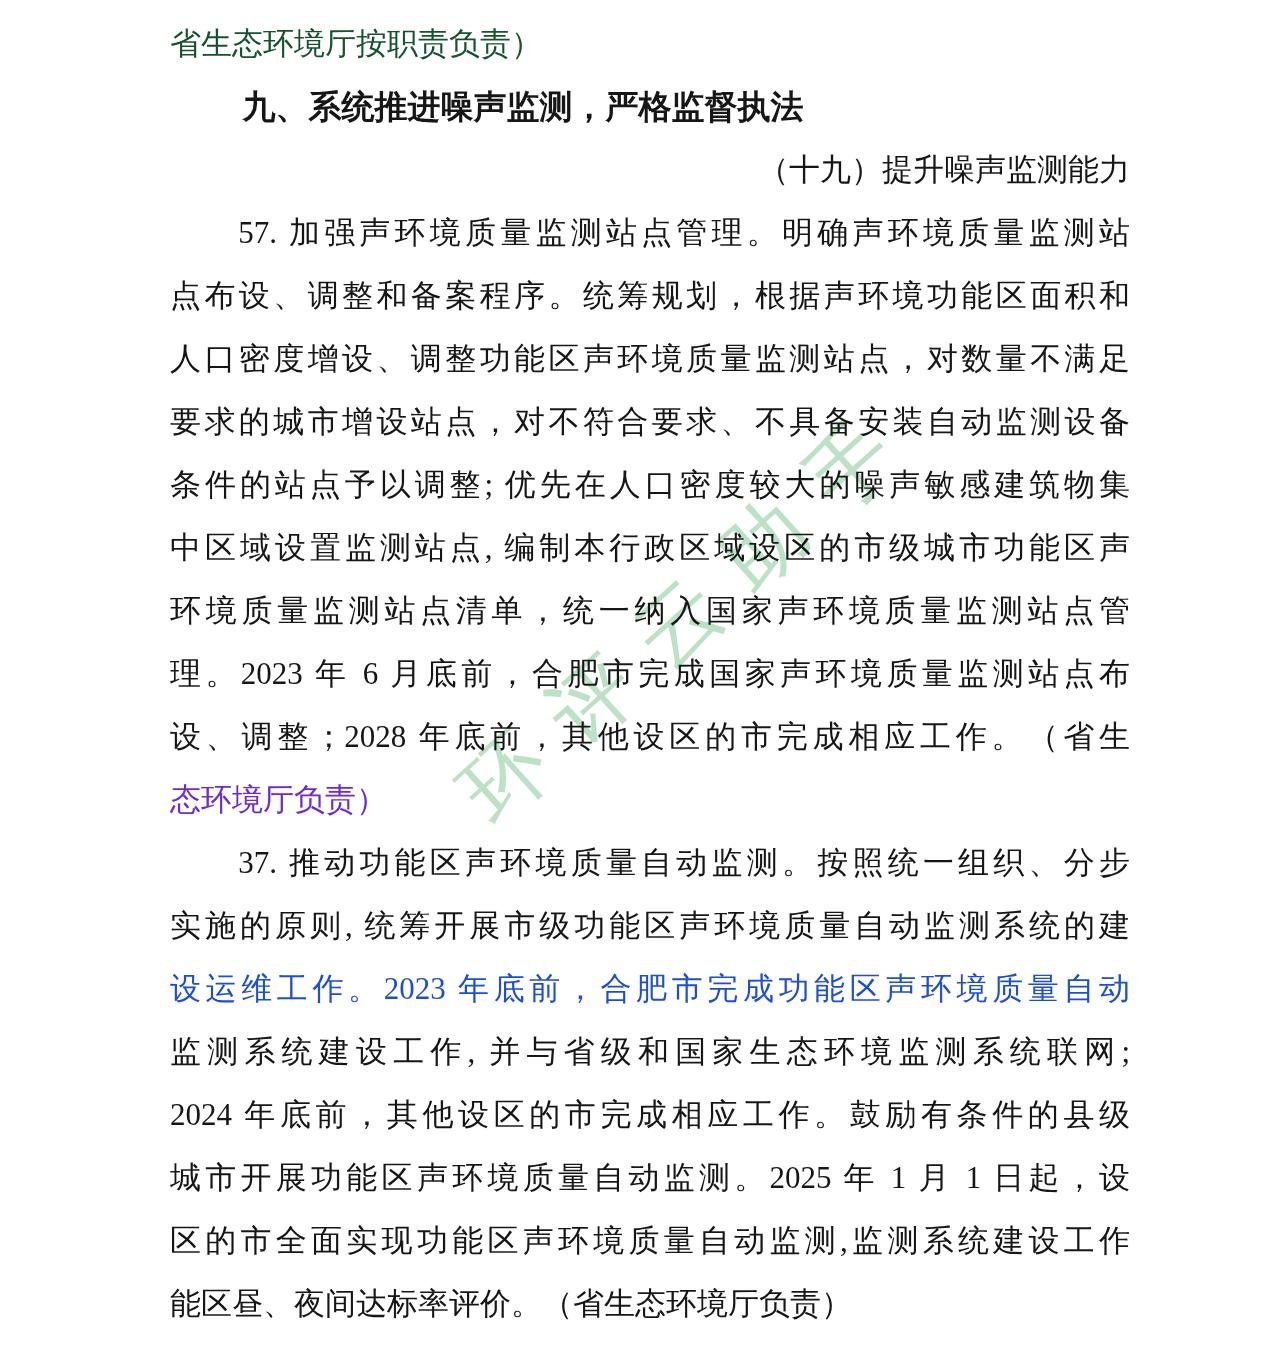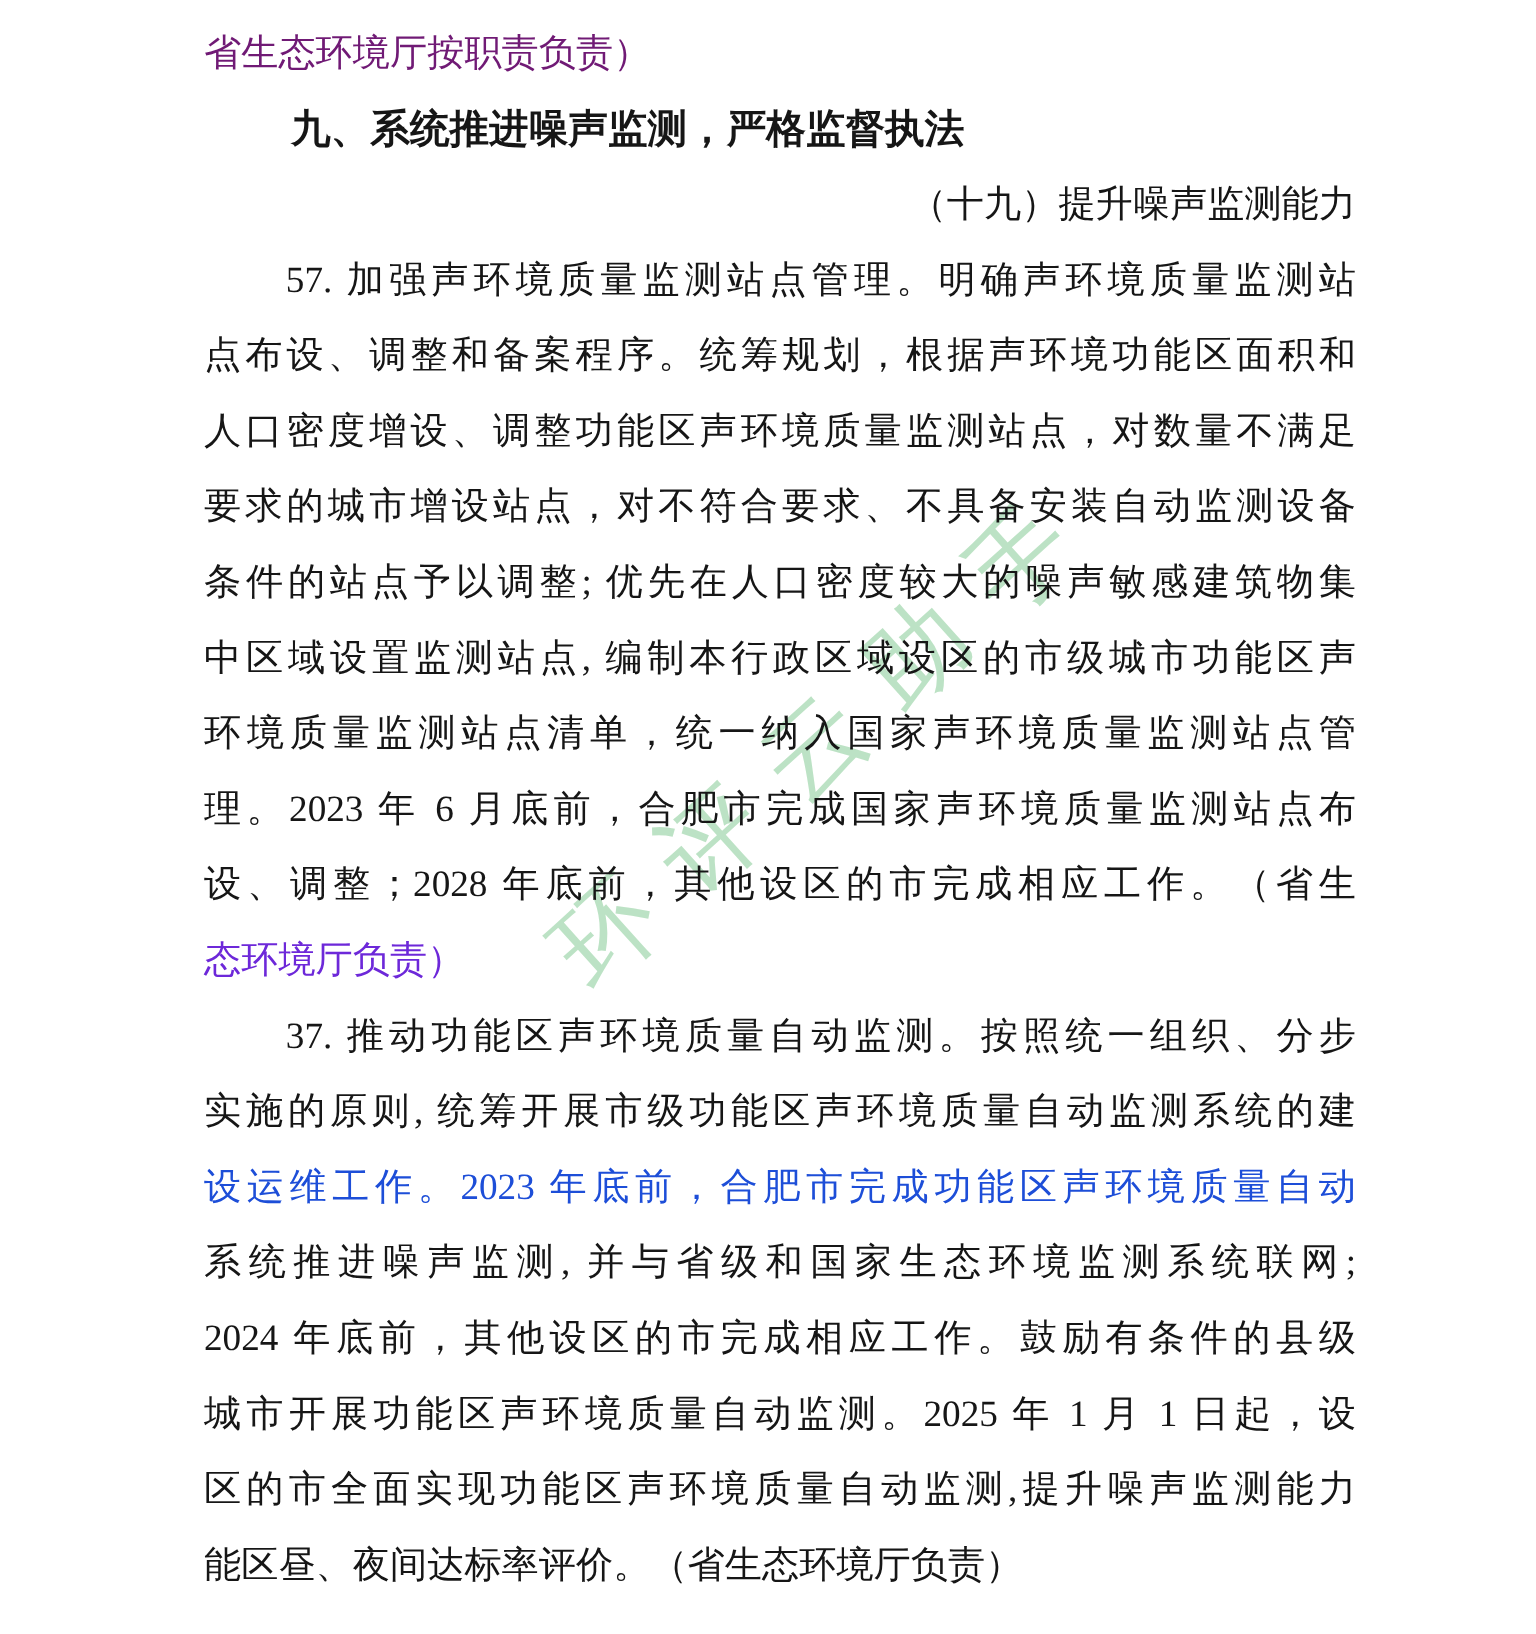--- a/index.html
+++ b/index.html
@@ -66,35 +66,35 @@
     font-size: 31px;
     text-align: right;
   }
 </style>
 </head>
 <body>
 
 <div class="page">
   <div class="watermark" style="color: rgb(124, 199, 140); opacity: 0.5;">环评云助手</div>
   <div class="content">
-      <div class="line body" style="color: #701a75;">省生态环境厅按职责负责）</div>
+      <div class="line body" style="color: #14532d;">省生态环境厅按职责负责）</div>
       <div class="line heading indent" style="color: rgb(22, 22, 22);">九、系统推进噪声监测，严格监督执法</div>
       <div class="line subheading indent" style="color: rgb(22, 22, 22);">（十九）提升噪声监测能力</div>
       <div class="line body indent justify" style="color: rgb(22, 22, 22);">57. 加强声环境质量监测站点管理。明确声环境质量监测站</div>
       <div class="line body justify" style="color: rgb(22, 22, 22);">点布设、调整和备案程序。统筹规划，根据声环境功能区面积和</div>
       <div class="line body justify" style="color: rgb(22, 22, 22);">人口密度增设、调整功能区声环境质量监测站点，对数量不满足</div>
       <div class="line body justify" style="color: rgb(22, 22, 22);">要求的城市增设站点，对不符合要求、不具备安装自动监测设备</div>
       <div class="line body justify" style="color: rgb(22, 22, 22);">条件的站点予以调整; 优先在人口密度较大的噪声敏感建筑物集</div>
       <div class="line body justify" style="color: rgb(22, 22, 22);">中区域设置监测站点, 编制本行政区域设区的市级城市功能区声</div>
       <div class="line body justify" style="color: rgb(22, 22, 22);">环境质量监测站点清单，统一纳入国家声环境质量监测站点管</div>
       <div class="line body justify" style="color: rgb(22, 22, 22);">理。2023 年 6 月底前，合肥市完成国家声环境质量监测站点布</div>
       <div class="line body justify" style="color: rgb(22, 22, 22);">设、调整；2028 年底前，其他设区的市完成相应工作。（省生</div>
       <div class="line body" style="color: #6d28d9;">态环境厅负责）</div>
       <div class="line body indent justify" style="color: rgb(22, 22, 22);">37. 推动功能区声环境质量自动监测。按照统一组织、分步</div>
       <div class="line body justify" style="color: rgb(22, 22, 22);">实施的原则, 统筹开展市级功能区声环境质量自动监测系统的建</div>
       <div class="line body justify" style="color: #1d4ed8;">设运维工作。2023 年底前，合肥市完成功能区声环境质量自动</div>
-      <div class="line body justify" style="color: rgb(22, 22, 22);">系统推进噪声监测, 并与省级和国家生态环境监测系统联网;</div>
+      <div class="line body justify" style="color: rgb(22, 22, 22);">监测系统建设工作, 并与省级和国家生态环境监测系统联网;</div>
       <div class="line body justify" style="color: rgb(22, 22, 22);">2024 年底前，其他设区的市完成相应工作。鼓励有条件的县级</div>
       <div class="line body justify" style="color: rgb(22, 22, 22);">城市开展功能区声环境质量自动监测。2025 年 1 月 1 日起，设</div>
-      <div class="line body justify" style="color: rgb(22, 22, 22);">区的市全面实现功能区声环境质量自动监测,提升噪声监测能力</div>
+      <div class="line body justify" style="color: rgb(22, 22, 22);">区的市全面实现功能区声环境质量自动监测,监测系统建设工作</div>
       <div class="line body" style="color: rgb(22, 22, 22);">能区昼、夜间达标率评价。（省生态环境厅负责）</div>
     </div>
 </div>
 
 </body></html>

